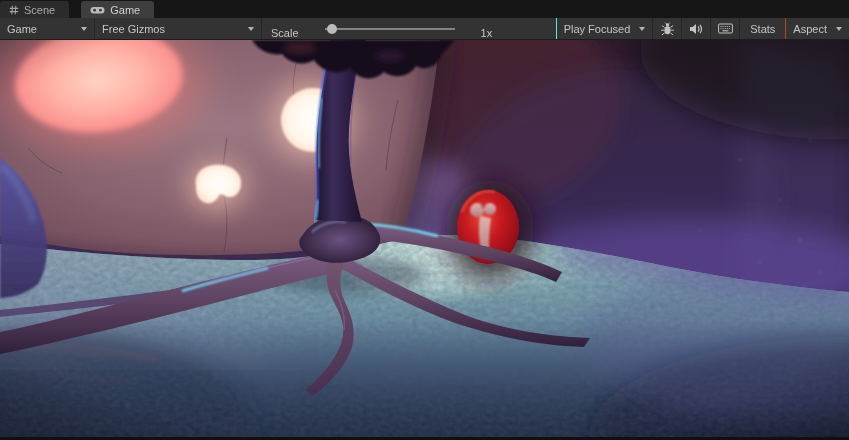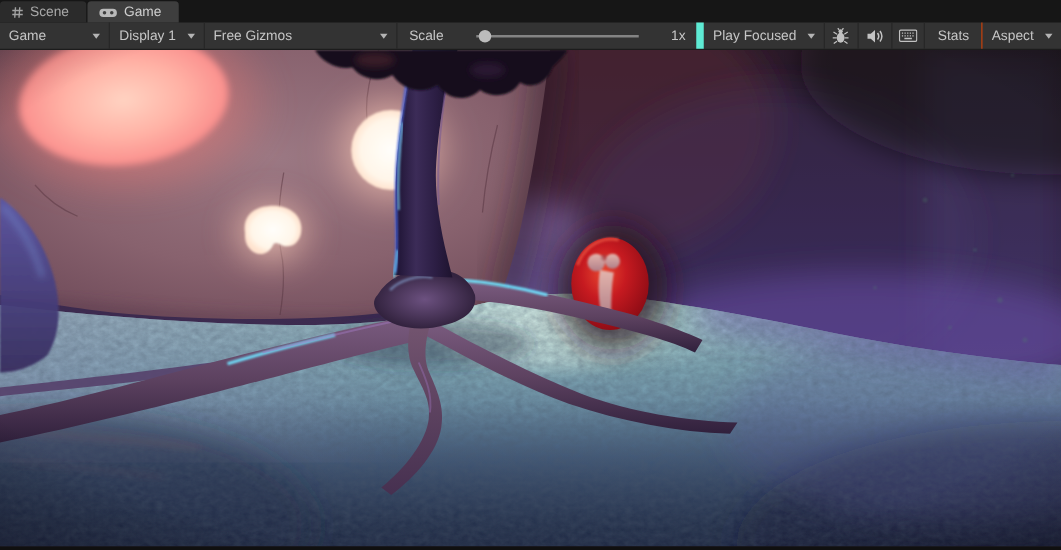--- a/index.html
+++ b/index.html
@@ -1,30 +1,30 @@
 <!DOCTYPE html>
 <html><head>
 <meta charset="utf-8">
 <style>
   html,body{margin:0;padding:0}
   body{width:849px;height:440px;background:#161616;font-family:"Liberation Sans",sans-serif;
        font-size:11px;color:#c6c6c6;overflow:hidden}
   .tabstrip{height:18px;background:#161616;display:flex;align-items:flex-end}
   .tab{height:17px;display:flex;align-items:center;gap:5px;padding:0 14px 0 9px;
-       background:#2b2b2b;border-radius:3px 3px 0 0;margin-right:1px;color:#a9a9a9}
+       background:#2b2b2b;border-radius:3px 3px 0 0;margin-right:12px;color:#a9a9a9}
   .tab.active{background:#3e3e3e;color:#cfcfcf}
   .toolbar{height:21px;background:#333333;border-bottom:1px solid #1c1c1c;
            display:flex;align-items:stretch}
   .dd{display:flex;align-items:center;justify-content:space-between;
       padding:0 7px;border-right:1px solid #272727;white-space:nowrap}
   .dd.noborder{border-right:none}
-  .dd.bleft{border-left:6px solid #5eead4}
+  .dd.bleft{border-left:1px solid #5eead4}
   .arr{width:0;height:0;border-left:3.5px solid transparent;border-right:3.5px solid transparent;
        border-top:4.5px solid #b4b4b4;margin-left:9px}
-  .scalegrp{display:flex;align-items:center;padding:0 9px;gap:26px}
+  .scalegrp{display:flex;align-items:flex-end;padding:0 9px;gap:26px}
   .slider{position:relative;width:130px;height:100%;display:flex;align-items:center}
   .track{width:100%;height:2px;background:#848484}
   .handle{position:absolute;left:2px;top:50%;transform:translateY(-50%);
           width:10px;height:10px;border-radius:50%;background:#bcbcbc}
   .spacer{flex:1}
   .iconbtn{width:28px;display:flex;align-items:center;justify-content:center;
            border-right:1px solid #272727}
   .btn{display:flex;align-items:center;padding:0 10px;border-right:1px solid #c2410c}
   .viewport{position:relative;width:849px;height:397px;background:#201626;line-height:0}
   .bottomstrip{height:3px;background:#101010}
@@ -45,24 +45,20 @@
       <circle cx="4.6" cy="5.2" r="1.4" fill="#3e3e3e"></circle>
       <circle cx="10.4" cy="5.2" r="1.4" fill="#3e3e3e"></circle>
     </svg>
     <span>Game</span>
   </div>
 </div>
 
 <div class="toolbar">
   <div class="dd" style="width:80px">
     <span>Game</span>
-    <span class="arr"></span>
-  </div>
-  <div class="dd">
-    <span>Display 1</span>
     <span class="arr"></span>
   </div>
   <div class="dd" style="width:152px">
     <span>Free Gizmos</span>
     <span class="arr"></span>
   </div>
   <div class="scalegrp">
     <span>Scale</span>
     <div class="slider">
       <div class="track"></div>

